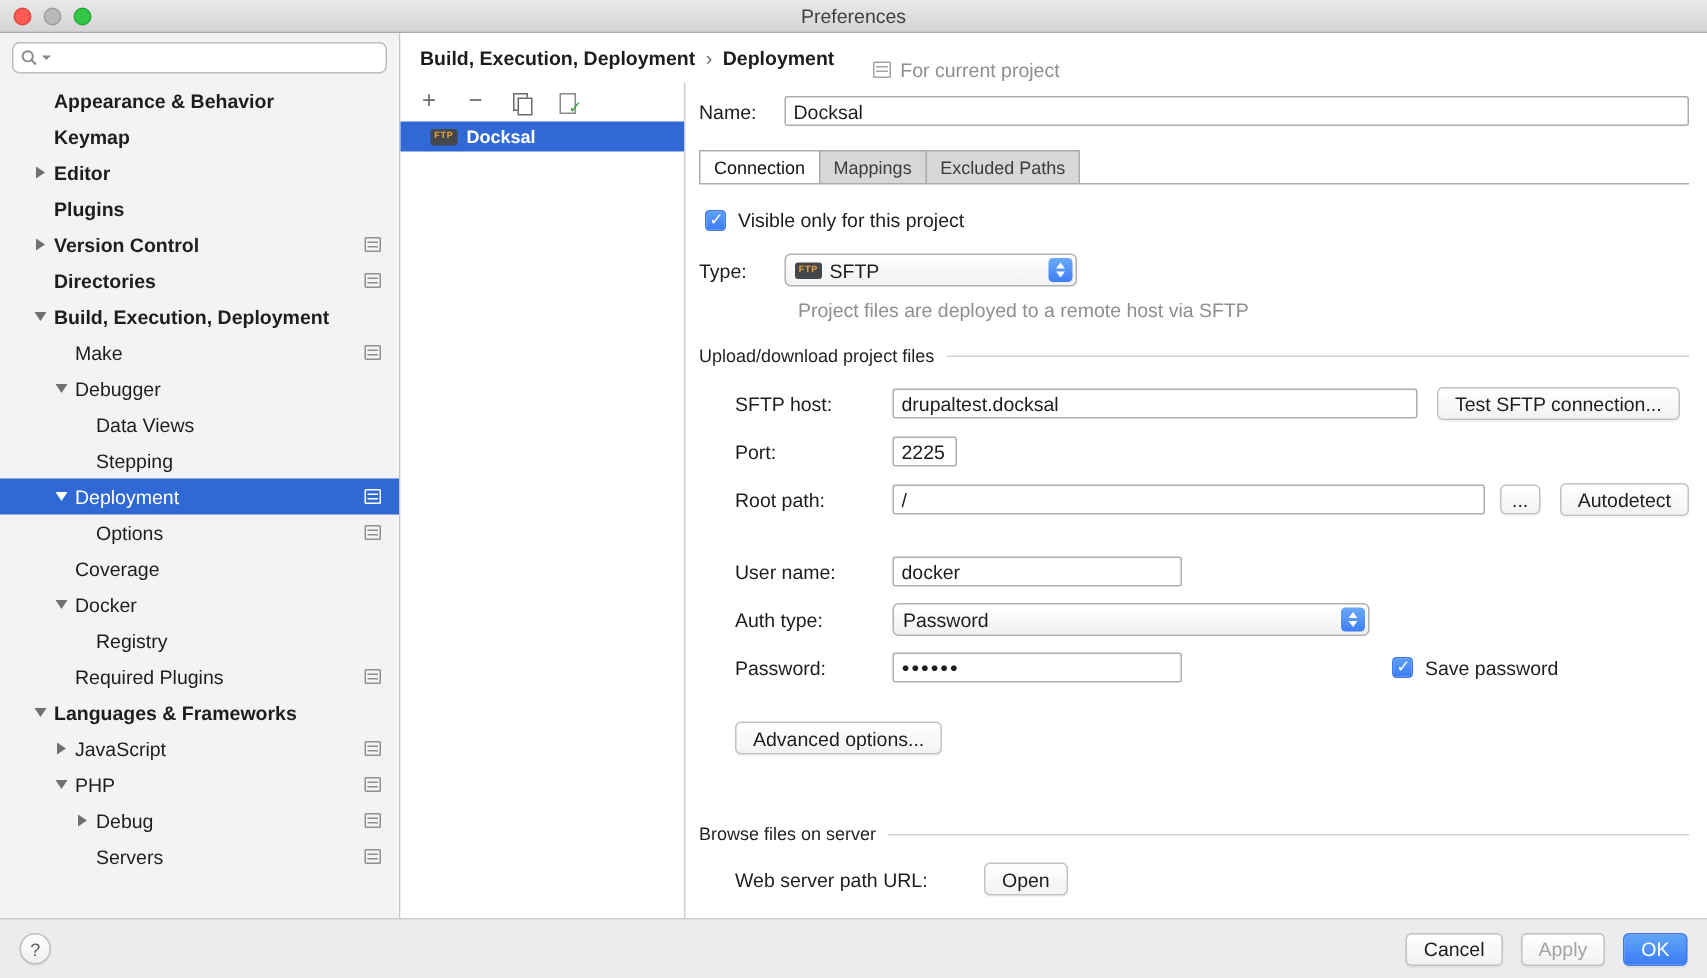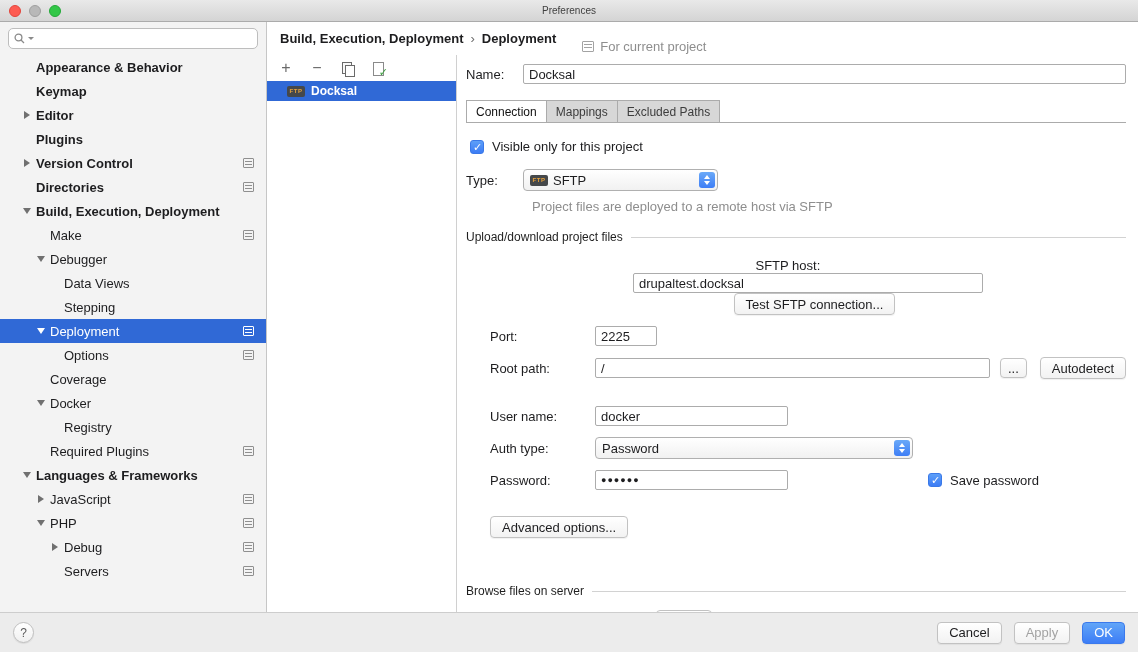--- a/index.html
+++ b/index.html
@@ -16,21 +16,21 @@
     position:absolute; top:0; left:0; right:0; height:22px;
     background:linear-gradient(#e9e9e9,#d4d4d4);
     border-bottom:1px solid #ababab;
     display:flex; align-items:center; justify-content:center;
   }
   .traffic { position:absolute; left:9px; top:5px; display:flex; gap:8px; }
   .light { width:12px; height:12px; border-radius:50%; }
   .light.red { background:#fd5b51; border:1px solid #e2453c; }
   .light.yellow { background:#b8b8b8; border:1px solid #9f9f9f; }
   .light.green { background:#33c748; border:1px solid #24a939; }
-  .win-title { font-size:10px; color:#3f3f3f; }
+  .win-title { font-size:13px; color:#3f3f3f; }
 
   
   .main { position:absolute; top:22px; bottom:40px; left:0; right:0; display:flex; }
 
   
   .sidebar { width:267px; flex:none; background:#f3f3f3; border-right:1px solid #c6c6c6; overflow:hidden; }
   .search {
     margin:6px 8px; height:21px; border:1px solid #bdbdbd; border-radius:5px;
     background:#fff; display:flex; align-items:center; padding:0 5px; gap:3px;
   }
@@ -326,28 +326,28 @@
           </div>
 
           <div class="help-text">Project files are deployed to a remote host via SFTP</div>
 
           <div class="section">
             <span class="sec-label">Upload/download project files</span>
             <span class="rule"></span>
           </div>
 
           <div class="subgroup">
-            <div class="frow" style="margin-top:14px;flex-direction:column;">
+            <div class="frow" style="margin-top:14px;">
               <label>SFTP host:</label>
               <input class="tf" style="width: 350px;" value="drupaltest.docksal">
               <button class="btn" style="margin-left:13px;">Test SFTP connection...</button>
             </div>
             <div class="frow">
               <label>Port:</label>
-              <input class="tf" style="width: 62px;" value="2225">
+              <input class="tf" style="width: 43px;" value="2225">
             </div>
             <div class="frow">
               <label>Root path:</label>
               <input class="tf" style="width: 395px;" value="/">
               <button class="btn btn-sm" style="margin-left:10px;">...</button>
               <button class="btn" style="margin-left:13px;">Autodetect</button>
             </div>
 
             <div class="frow" style="margin-top:27px;">
               <label>User name:</label>

